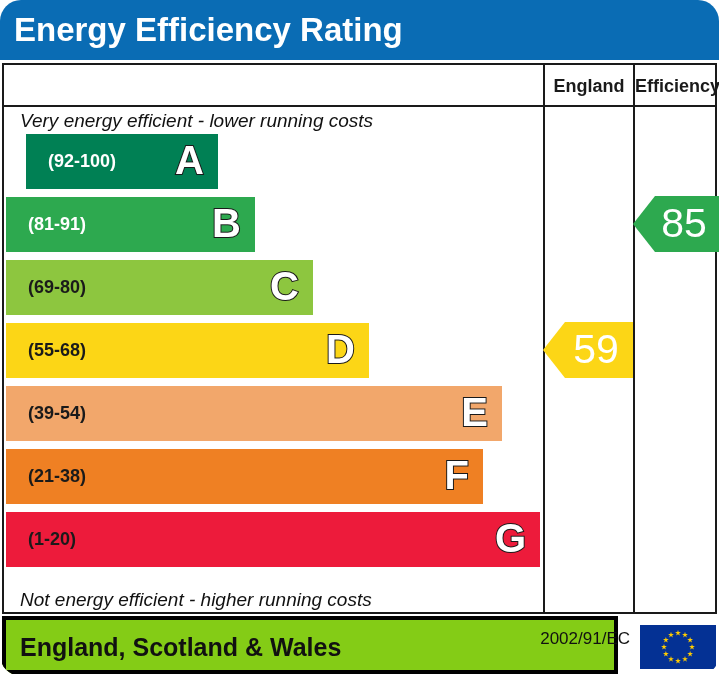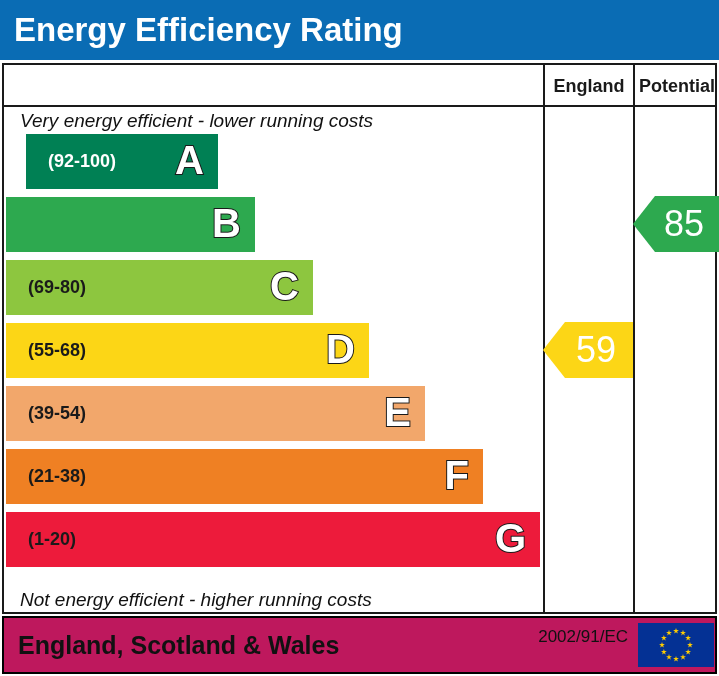--- a/index.html
+++ b/index.html
@@ -9,20 +9,21 @@
   }
   body {
     font-family: "Liberation Sans", sans-serif;
   }
   #epc {
     position: relative;
     width: 719px;
     height: 676px;
     background: #ffffff;
     overflow: hidden;
+    border-radius: 21px;
   }
 
   
   .title-bar {
     position: absolute;
     left: 0;
     top: 0;
     width: 719px;
     height: 60px;
     background: #0a6cb4;
@@ -134,36 +135,36 @@
   .arrow {
     position: absolute;
     height: 56px;
     display: block;
   }
   .arrow-label {
     position: absolute;
     top: 0;
     height: 72px;
     line-height: 55px;
-    font-size: 36px;
+    font-size: 41px;
     color: #ffffff;
     text-align: center;
     white-space: nowrap;
   }
 
   
   .footer {
     position: absolute;
     left: 2px;
     top: 616px;
-    width: 715px;
+    width: 616px;
     height: 58px;
-    border: 2px solid #000000;
+    border: 4px solid #000000;
     box-sizing: border-box;
-    background: #be185d;
+    background: #84cc16;
   }
   .footer-region {
     position: absolute;
     left: 14px;
     top: 11px;
     font-size: 25px;
     font-weight: bold;
     color: #111111;
     white-space: nowrap;
     line-height: 32px;
@@ -196,42 +197,43 @@
   <div class="title-bar">
     <div class="title-text">Energy Efficiency Rating</div>
   </div>
 
   <div class="grid">
     <div class="hline-head"></div>
     <div class="vline current"></div>
     <div class="vline potential"></div>
 
     <div class="col-head current">England</div>
-    <div class="col-head potential">Potential</div>
+    <div class="col-head potential">Efficiency</div>
 
     <div class="caption top">Very energy efficient - lower running costs</div>
     <div class="caption bottom">Not energy efficient - higher running costs</div>
 
     <div id="bands-layer">
         <div class="band" style="top: 69px; width: 192px; background: rgb(0, 128, 84); margin-left: 20px;">
           <span class="band-range">(92-100)</span>
           <span class="band-letter">A</span>
         </div>
         <div class="band" style="top: 132px; width: 249px; background: rgb(45, 169, 79);">
+          <span class="band-range">(81-91)</span>
           <span class="band-letter">B</span>
         </div>
         <div class="band" style="top: 195px; width: 307px; background: rgb(141, 198, 63);">
           <span class="band-range dark">(69-80)</span>
           <span class="band-letter">C</span>
         </div>
         <div class="band" style="top: 258px; width: 363px; background: rgb(252, 214, 22);">
           <span class="band-range dark">(55-68)</span>
           <span class="band-letter">D</span>
         </div>
-        <div class="band" style="top: 321px; width: 419px; background: rgb(242, 167, 107);">
+        <div class="band" style="top: 321px; width: 496px; background: rgb(242, 167, 107);">
           <span class="band-range dark">(39-54)</span>
           <span class="band-letter">E</span>
         </div>
         <div class="band" style="top: 384px; width: 477px; background: rgb(239, 128, 35);">
           <span class="band-range dark">(21-38)</span>
           <span class="band-letter">F</span>
         </div>
         <div class="band" style="top: 447px; width: 534px; background: rgb(237, 27, 59);">
           <span class="band-range dark">(1-20)</span>
           <span class="band-letter">G</span>

